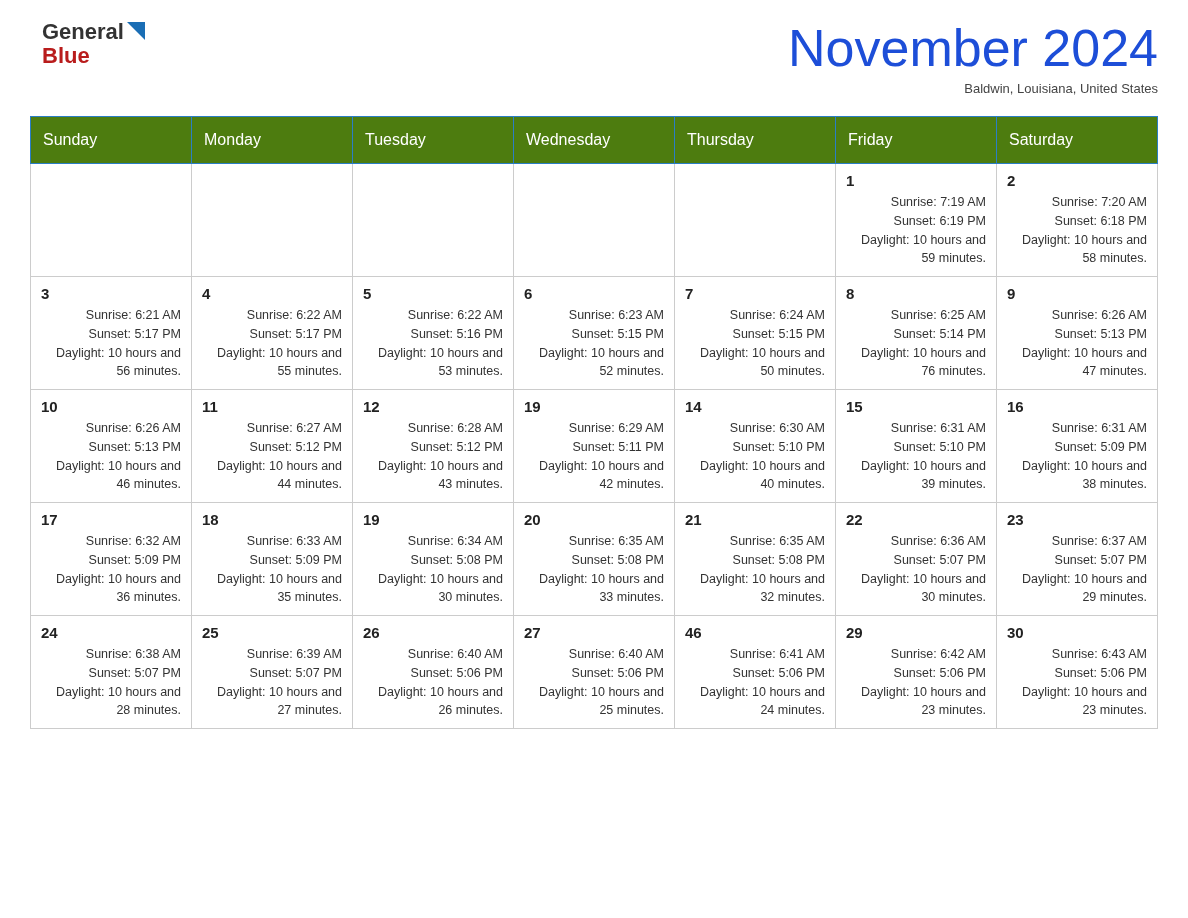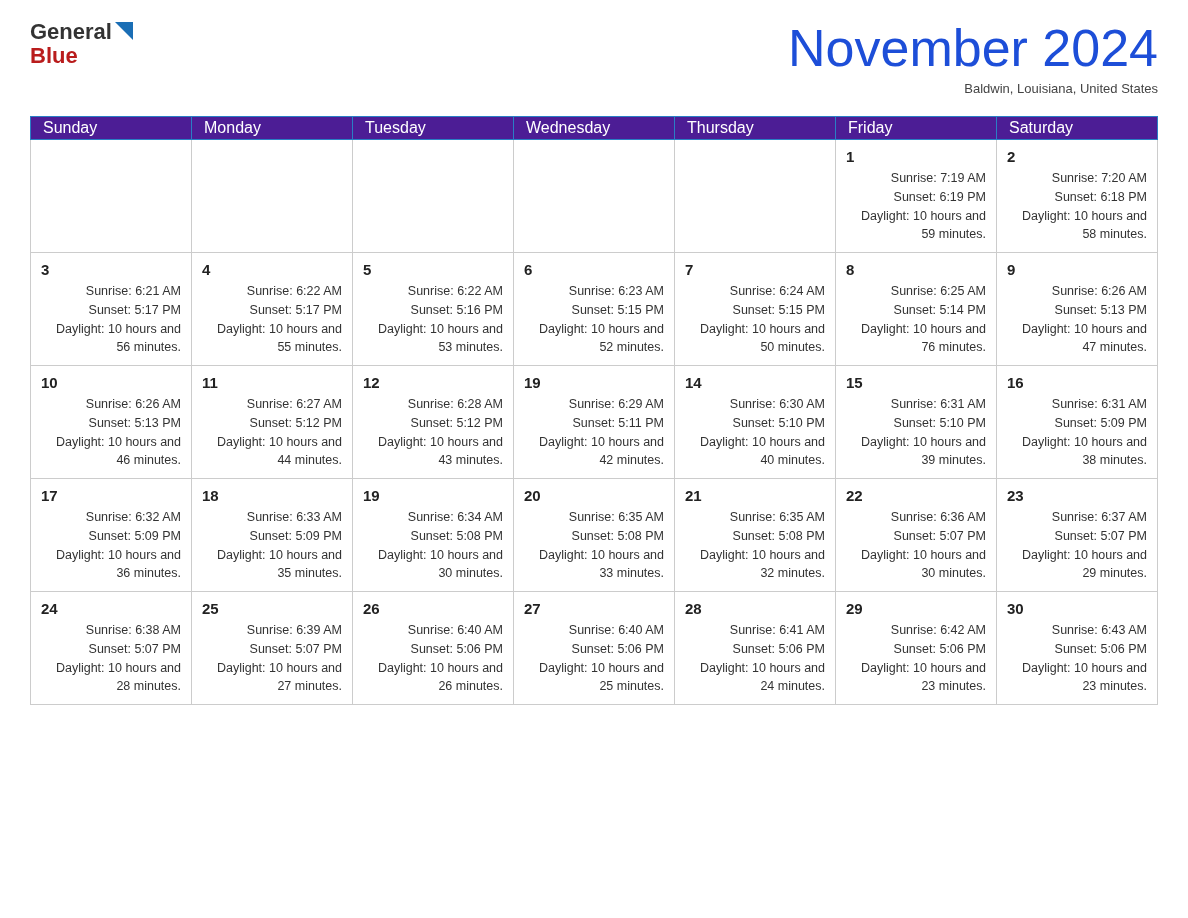--- a/index.html
+++ b/index.html
@@ -8,20 +8,21 @@
       background: #fff;
       width: 1188px;
       min-height: 918px;
       padding: 20px 30px;
     }
     .header-area {
       display: flex;
       justify-content: space-between;
       align-items: flex-start;
       margin-bottom: 20px;
+      margin-left: 12px;
     }
     .logo {
       display: flex;
       align-items: center;
       gap: 4px;
     }
     .logo-text-general {
       font-size: 22px;
       font-weight: bold;
       color: #333;
@@ -44,25 +45,25 @@
       font-size: 13px;
       color: #444;
       margin-top: 4px;
     }
     .calendar-table {
       width: 100%;
       border-collapse: collapse;
       border: 1px solid #999;
     }
     .calendar-table th {
-      background-color: #4c1d95;
+      background-color: #4d7c0f;
       color: #fff;
       font-size: 16px;
       font-weight: normal;
-      padding: 2px 12px;
+      padding: 14px 12px;
       text-align: left;
       border: 1px solid #2a7ec5;
     }
     .calendar-table td {
       vertical-align: top;
       padding: 8px 10px;
       border: 1px solid #ccc;
       width: 14.28%;
       min-height: 100px;
       font-size: 13px;
@@ -345,21 +346,21 @@
         </td>
         <td>
           <span class="day-number">27</span>
           <div class="day-info">
             <div>Sunrise: 6:40 AM</div>
             <div>Sunset: 5:06 PM</div>
             <div>Daylight: 10 hours and 25 minutes.</div>
           </div>
         </td>
         <td>
-          <span class="day-number">28</span>
+          <span class="day-number">46</span>
           <div class="day-info">
             <div>Sunrise: 6:41 AM</div>
             <div>Sunset: 5:06 PM</div>
             <div>Daylight: 10 hours and 24 minutes.</div>
           </div>
         </td>
         <td>
           <span class="day-number">29</span>
           <div class="day-info">
             <div>Sunrise: 6:42 AM</div>

